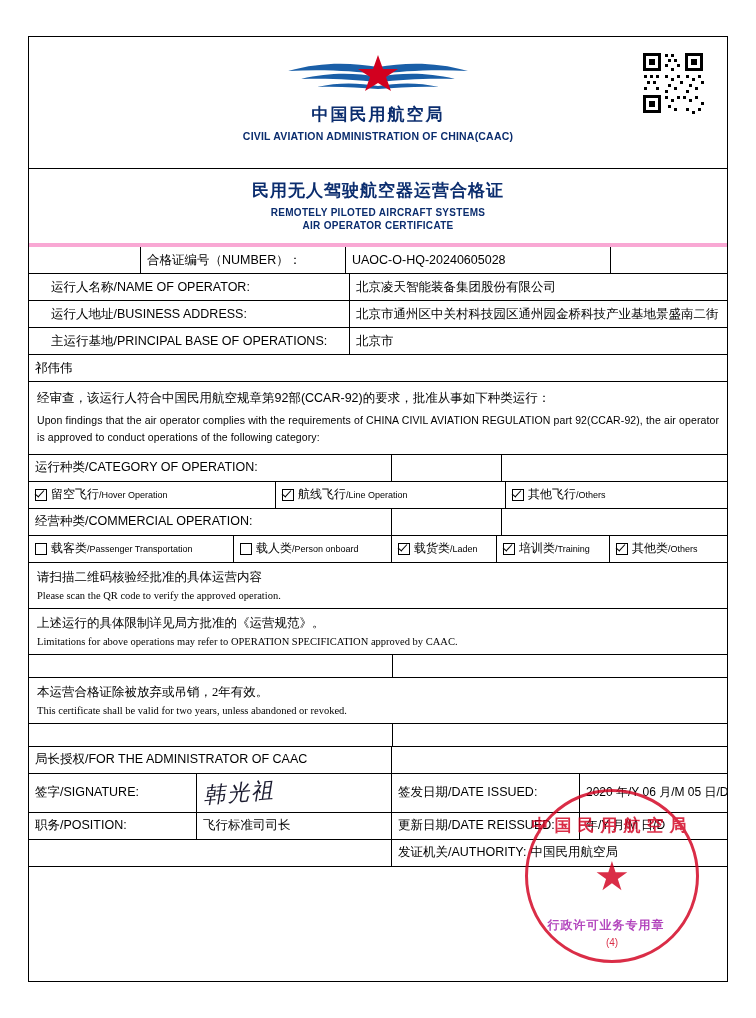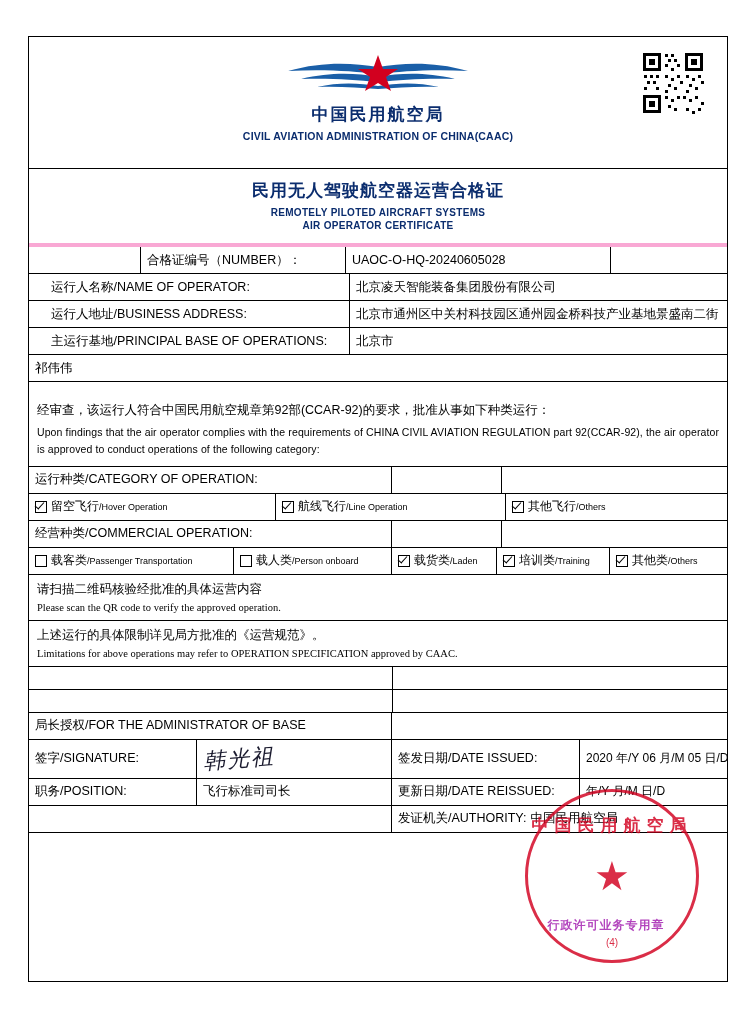--- a/index.html
+++ b/index.html
@@ -128,21 +128,21 @@
   .info-row .c1 { width: 305px; margin-left: 16px; }
   .info-row .c2 { flex: 1; }
 
   
   .findings {
     border-bottom: 1px solid #000;
     padding: 7px 8px 9px 8px;
     font-size: 12px;
     line-height: 1.55;
   }
-  .findings .ln1 { font-size: 12.5px; margin-bottom: 4px; margin-top: 12px; }
+  .findings .ln1 { font-size: 12.5px; margin-bottom: 4px; }
   .findings .ln2 {
     font-size: 10.5px;
     text-align: justify;
     letter-spacing: 0.1px;
   }
 
   
   .cat-row .c1 { width: 363px; }
   .cat-row .c2 { width: 110px; }
   .cat-row .c3 { flex: 1; }
@@ -450,28 +450,32 @@
   <div class="note">
     <div class="n-cn">上述运行的具体限制详见局方批准的《运营规范》。</div>
     <div class="n-en">Limitations for above operations may refer to OPERATION SPECIFICATION approved by CAAC.</div>
   </div>
 
   <div class="spacer">
     <div class="s1"></div>
     <div class="s2"></div>
   </div>
 
+  <div class="note">
+    <div class="n-cn">本运营合格证除被放弃或吊销，2年有效。</div>
+    <div class="n-en">This certificate shall be valid for two years, unless abandoned or revoked.</div>
+  </div>
 
   <div class="spacer">
     <div class="s1"></div>
     <div class="s2"></div>
   </div>
 
   <div class="row admin-row">
-    <div class="cell a1 bdr lbl">局长授权/FOR THE ADMINISTRATOR OF BASE</div>
+    <div class="cell a1 bdr lbl">局长授权/FOR THE ADMINISTRATOR OF CAAC</div>
     <div class="cell a2"></div>
   </div>
 
   <div class="row sig-row">
     <div class="cell g1 bdr lbl">签字/SIGNATURE:</div>
     <div class="cell g2 bdr">
       <span class="signature">韩光祖</span>
     </div>
     <div class="cell g3 bdr lbl">签发日期/DATE ISSUED:</div>
     <div class="cell g4 date-line">2020 年/Y  06 月/M  05 日/D</div>

